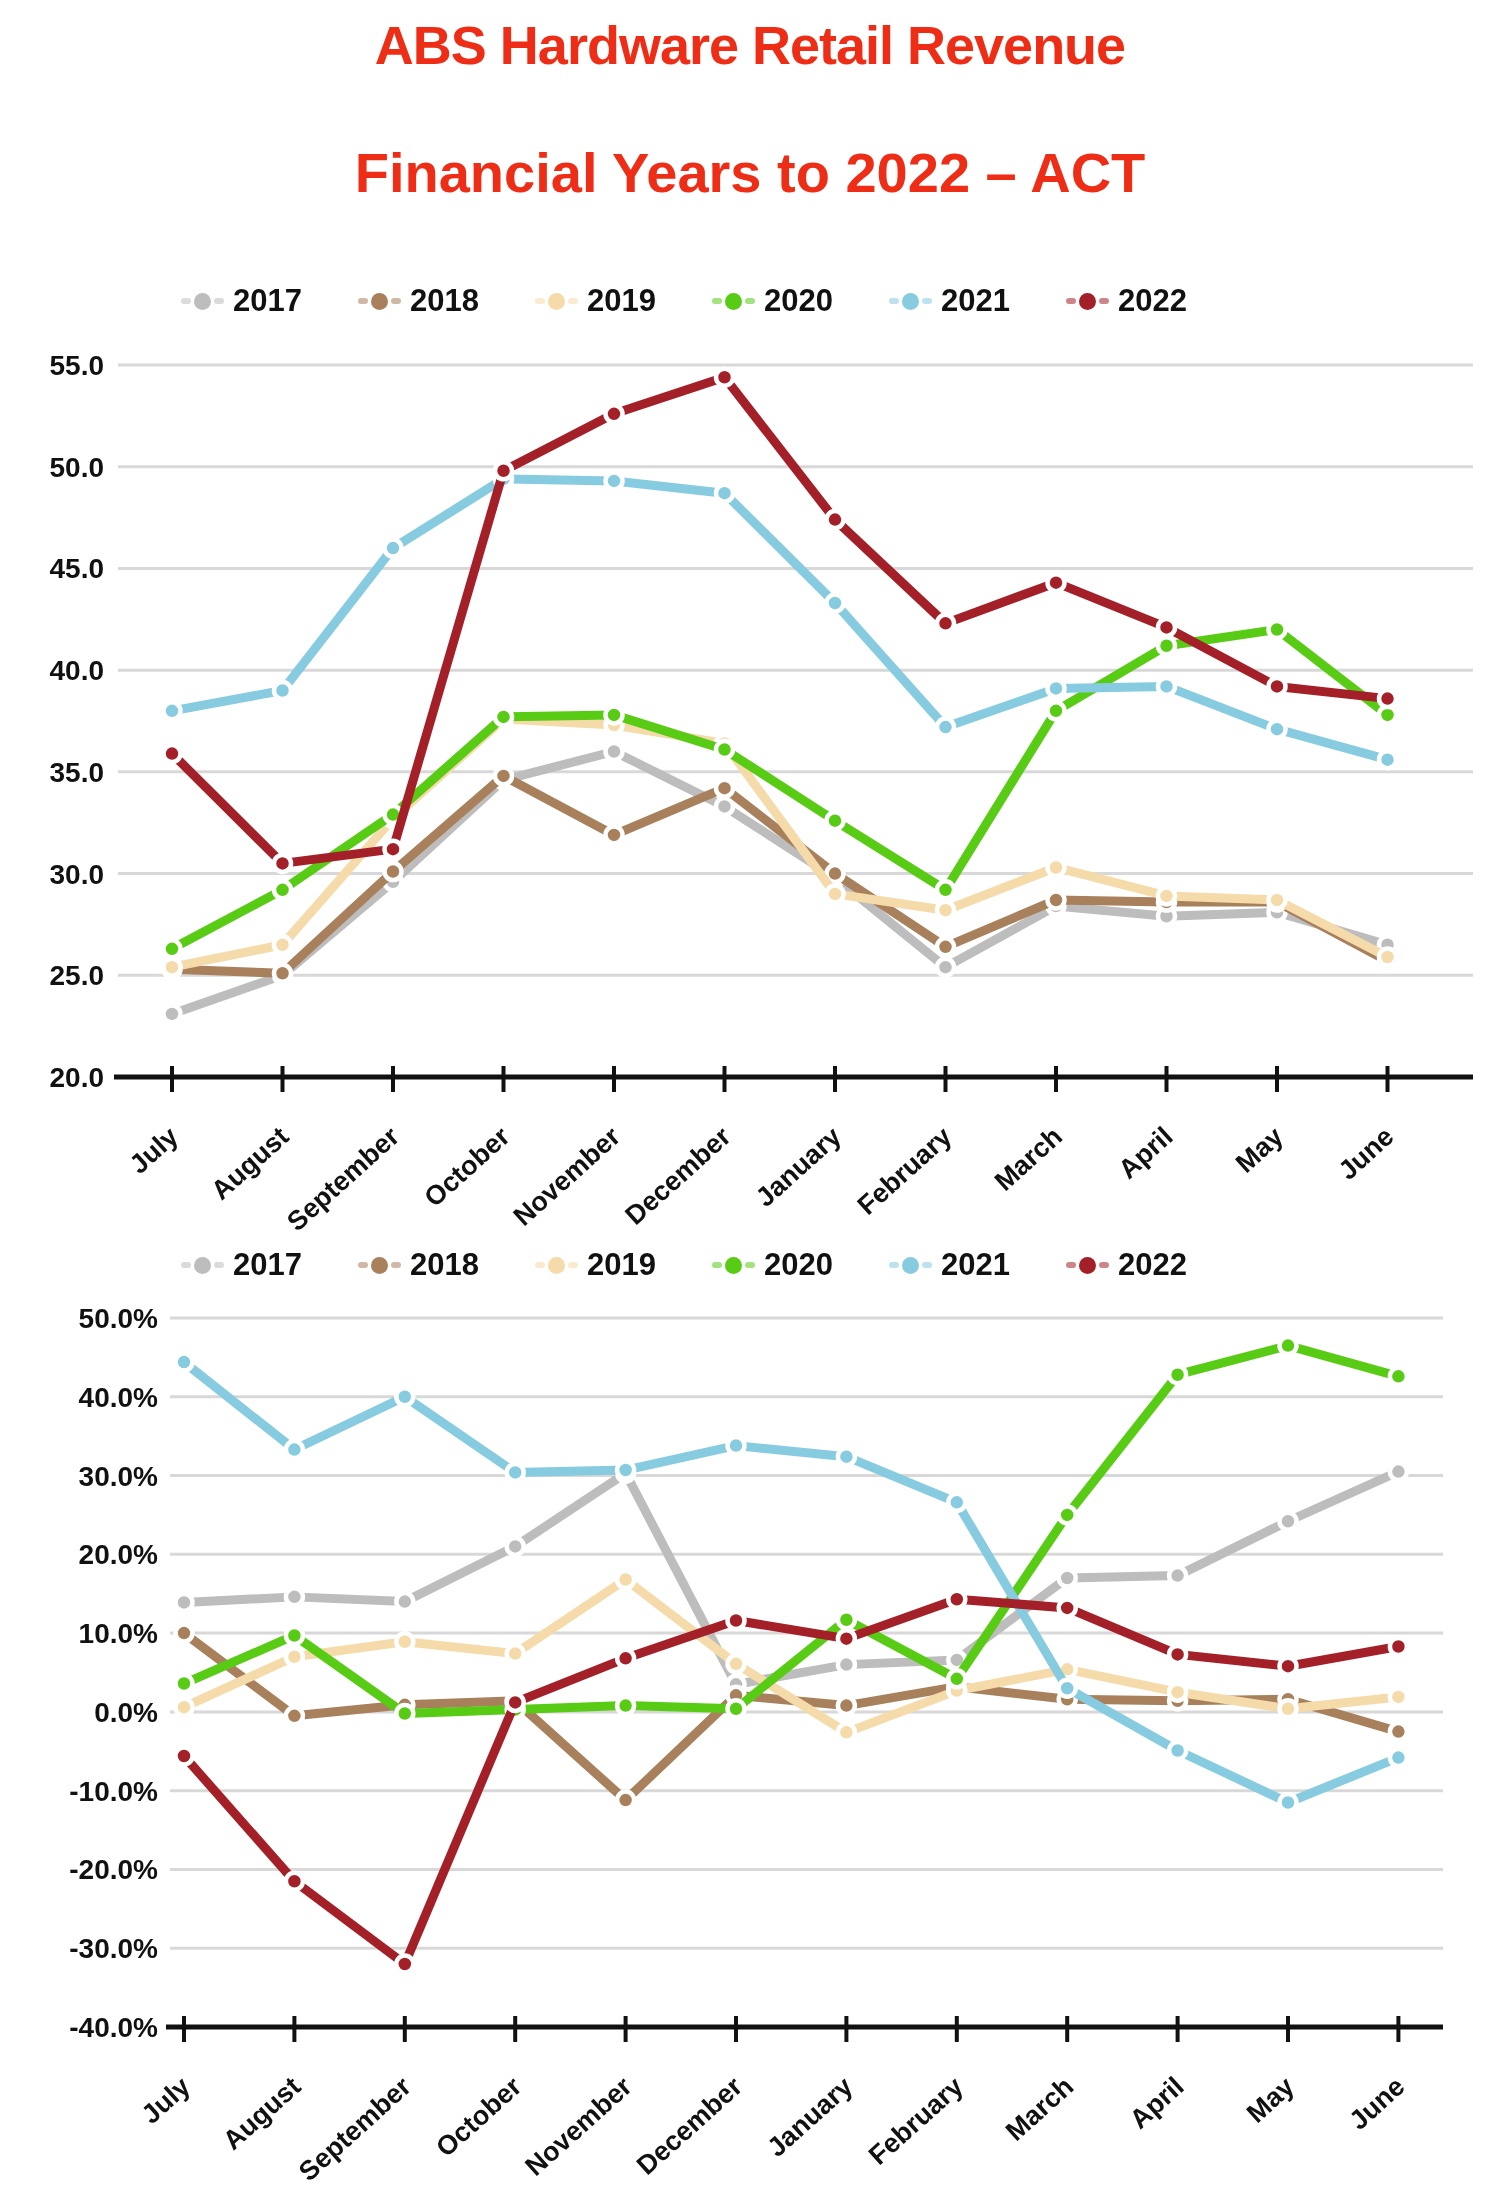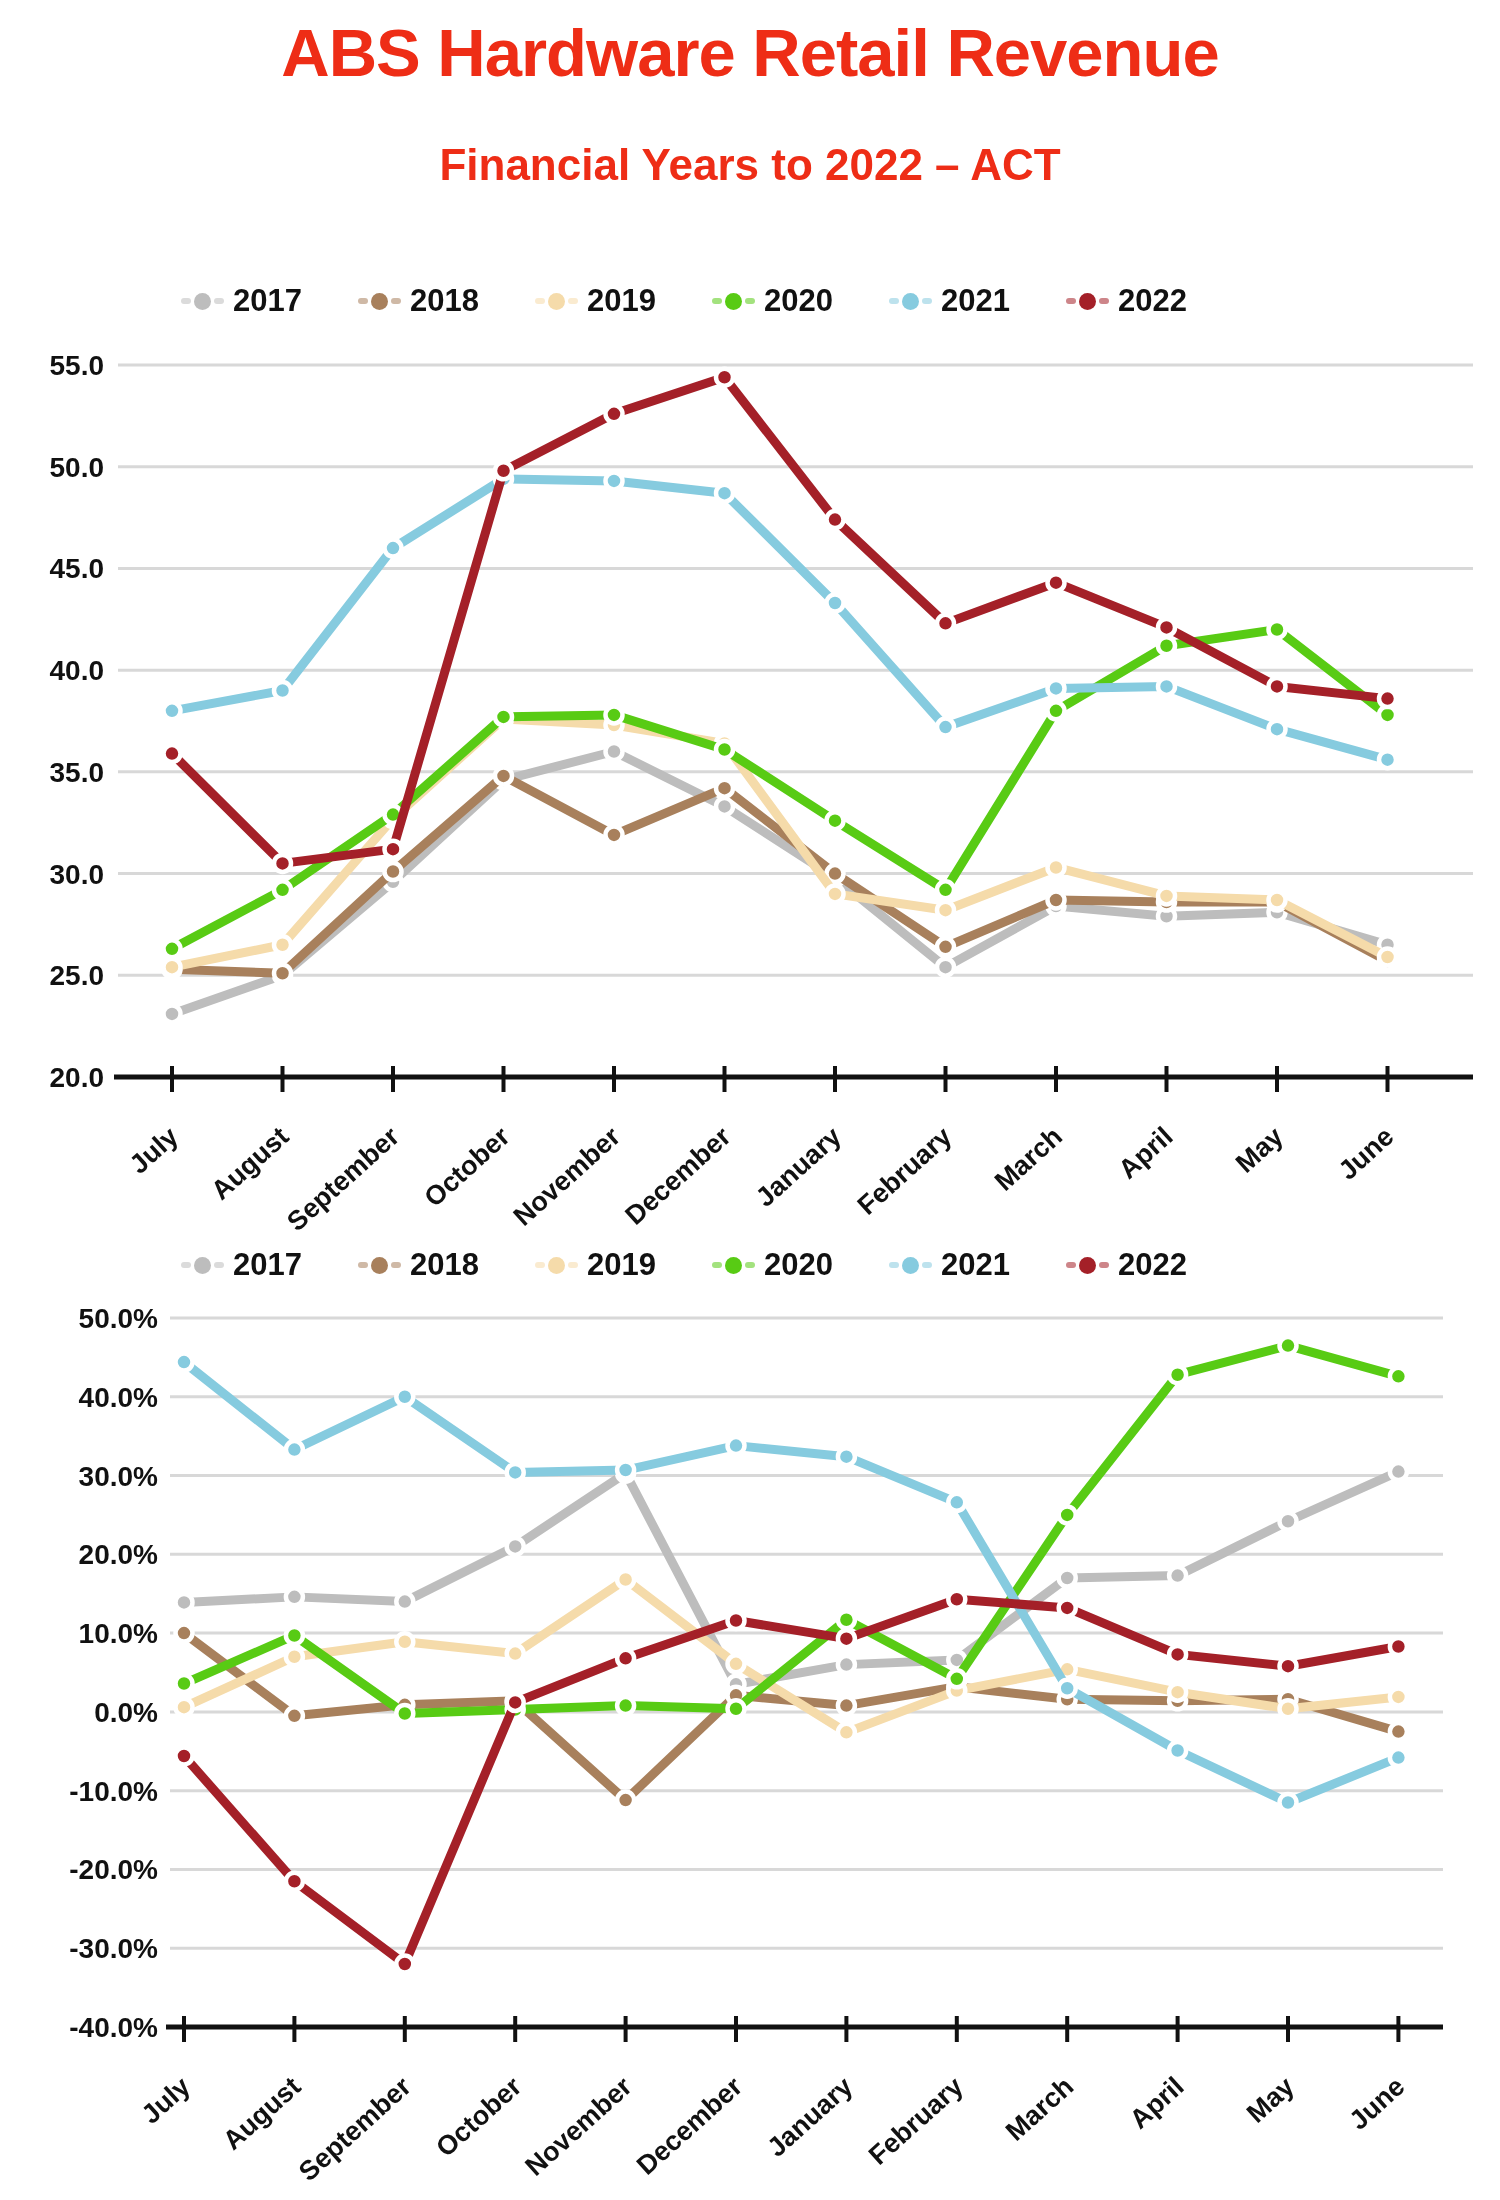--- a/index.html
+++ b/index.html
@@ -1,20 +1,20 @@
 <!DOCTYPE html>
 <html><head>
 <meta charset="utf-8">
 <style>
   html,body{margin:0;padding:0;background:#ffffff;}
   body{width:1500px;height:2200px;position:relative;font-family:"Liberation Sans",sans-serif;overflow:hidden;}
   .page-title{position:absolute;top:14px;left:0;width:1500px;text-align:center;
-    font-size:67px;font-weight:bold;letter-spacing:-1px;}
+    font-size:54px;font-weight:bold;letter-spacing:-1px;}
   .page-subtitle{position:absolute;top:140px;left:0;width:1500px;text-align:center;
-    font-size:44px;font-weight:bold;}
+    font-size:56px;font-weight:bold;}
   .legend-row{position:absolute;left:0;width:1368px;display:flex;justify-content:center;
     align-items:center;gap:56px;}
   .legend-item{display:flex;align-items:center;gap:9px;}
   .legend-marker{display:flex;align-items:center;gap:3px;}
   .lm-dash{width:10px;height:6px;border-radius:3px;opacity:.55;}
   .lm-dot{width:17px;height:17px;border-radius:50%;}
   .legend-label{font-size:31px;font-weight:bold;color:#111;}
   svg{position:absolute;left:0;width:1500px;}
   #chart-top{top:328px;height:915px;}
   #chart-bottom{top:1285px;height:915px;}

